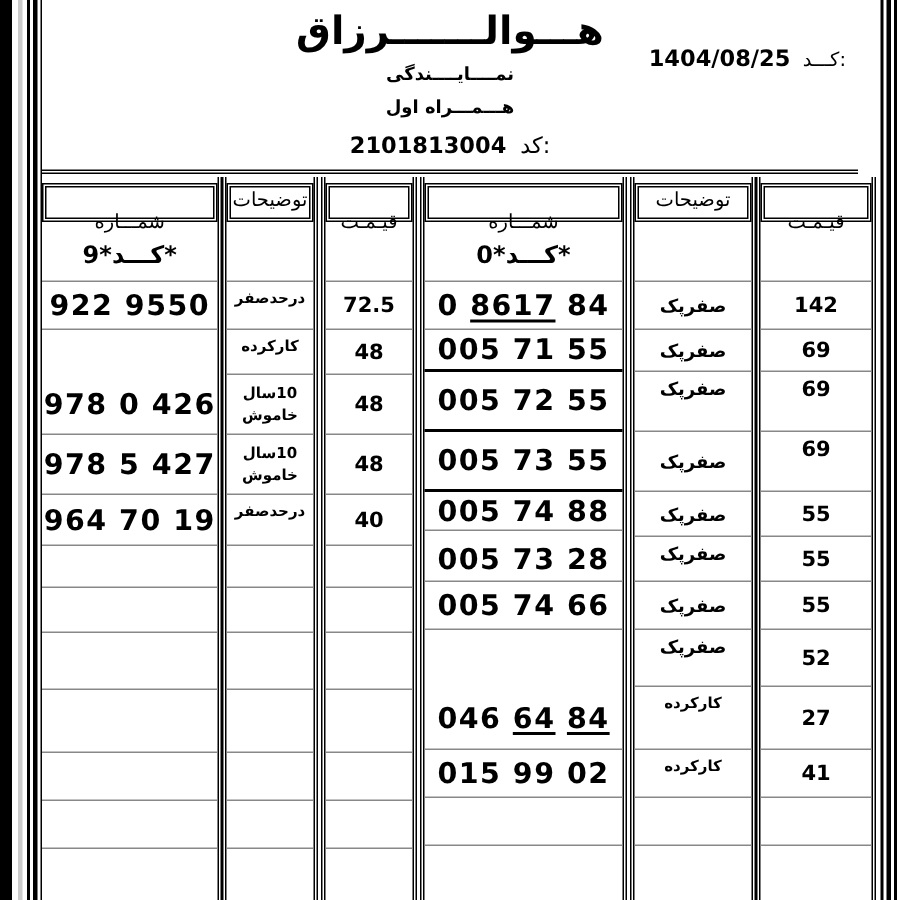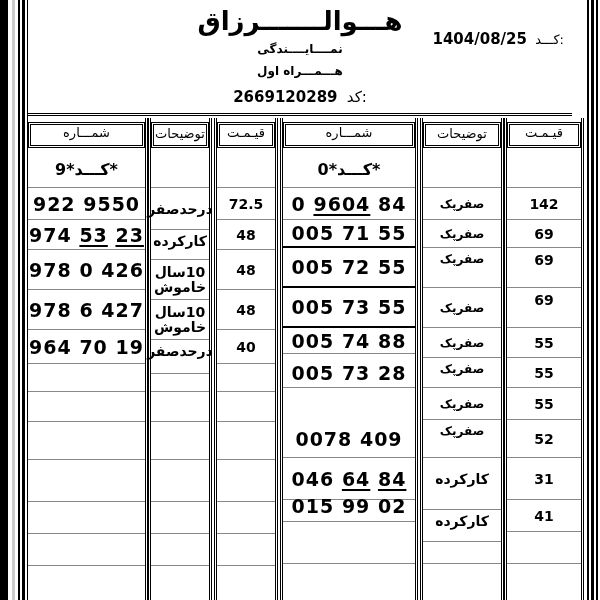--- a/index.html
+++ b/index.html
@@ -16,66 +16,65 @@
     .sub1 { position: absolute; left: 0; right: 0; top: 42px; text-align: center; font-size: 12px; font-weight: bold; direction: rtl; letter-spacing: 3px; }
     .sub2 { position: absolute; left: 0; right: 0; top: 64px; text-align: center; font-size: 12px; font-weight: bold; direction: rtl; letter-spacing: 3px; }
     .code-line { position: absolute; left: 0; right: 0; top: 88px; text-align: center; font-size: 15px; font-weight: bold; }
     .code-line .lbl { font-weight: normal; margin-left: 4px; }
     .date-line { position: absolute; right: 8px; top: 30px; font-size: 15px; font-weight: bold; }
     .date-line .lbl { font-weight: normal; font-size: 13px; margin-left: 3px; }
 
     
     .tbl { position: absolute; top: 118px; }
     .col { position: absolute; top: 0; border-left: 3px double #000; border-right: 3px double #000; }
-    .hdr { position: absolute; left: 0; right: 0; top: 4px; height: 26px; border: 3px double #000; text-align: center; font-size: 13px; direction: rtl; padding-top: 0; }
+    .hdr { position: absolute; left: 0; right: 0; top: 4px; height: 26px; border: 3px double #000; text-align: center; font-size: 13px; direction: rtl; padding-top: 16px; }
     .hdr.small { font-size: 13px; padding-top: 1px; }
     .cell { position: absolute; left: 0; right: 0; border-bottom: 1px solid #888; display: flex; align-items: center; justify-content: center; text-align: center; }
     .num { font-size: 19px; font-weight: bold; letter-spacing: 1px; white-space: pre; }
     .num u { text-decoration: underline; text-decoration-thickness: 2px; text-underline-offset: 3px; }
     .price { font-size: 14px; font-weight: bold; }
     .desc { font-size: 12px; font-weight: bold; direction: rtl; }
-    .desc.tiny { font-size: 14px; line-height: 15px; margin-top: 10px; }
+    .desc.tiny { font-size: 10px; line-height: 15px; }
     .codehdr { font-size: 16px; font-weight: bold; direction: ltr; }
     .top-align { align-items: flex-start; padding-top: 4px; }
   </style>
 </head>
 <body>
 
 <div class="edge-left"></div>
 <div class="edge-left2"></div>
 <div class="bar" style="left:18px;width:2px"></div>
 <div class="bar" style="left:22px;width:3px"></div>
 <div class="bar" style="left:27px;width:1px"></div>
 <div class="bar" style="left:587px;width:2px"></div>
 <div class="bar" style="left:591px;width:3px"></div>
 <div class="bar" style="left:596px;width:2px"></div>
 
 <div class="header">
   <div class="title">هـــوالـــــــرزاق</div>
   <div class="sub1">نمــــایــــندگی</div>
   <div class="sub2">هـــمـــراه اول</div>
   <div class="code-line">
-    <span>2669120289</span>
+    <span>2101813004</span>
     <span class="lbl">کد:</span>
   </div>
   <div class="date-line">
     <span>1404/08/25</span>
     <span class="lbl">کـــد:</span>
   </div>
 </div>
 
 <div class="tbl" style="left:28px;width:250px;height:482px;">
 
   <div class="col" style="left:0;width:120px;height:482px;border-left:none;">
     <div class="hdr">شمـــاره</div>
     <div class="cell codehdr" style="top:34px;height:36px;">کـــد*9*</div>
     <div class="cell num" style="top:70px;height:32px;">922 9550</div>
-    <div class="cell num" style="top:102px;height:30px;"><span>974 <u>53</u> <u>23</u></span></div>
     <div class="cell num" style="top:132px;height:40px;">978 0 426</div>
-    <div class="cell num" style="top:172px;height:40px;">978 6 427</div>
+    <div class="cell num" style="top:172px;height:40px;">978 5 427</div>
     <div class="cell num" style="top:212px;height:34px;">964 70 19</div>
     <div class="cell" style="top:246px;height:28px;"></div>
     <div class="cell" style="top:274px;height:30px;"></div>
     <div class="cell" style="top:304px;height:38px;"></div>
     <div class="cell" style="top:342px;height:42px;"></div>
     <div class="cell" style="top:384px;height:32px;"></div>
     <div class="cell" style="top:416px;height:32px;"></div>
   </div>
 
   <div class="col" style="left:120px;width:64px;height:482px;">
@@ -109,29 +108,29 @@
     <div class="cell" style="top:384px;height:32px;"></div>
     <div class="cell" style="top:416px;height:32px;"></div>
   </div>
 </div>
 
 <div class="tbl" style="left:280px;width:306px;height:482px;">
 
   <div class="col" style="left:0;width:138px;height:482px;">
     <div class="hdr">شمـــاره</div>
     <div class="cell codehdr" style="top:34px;height:36px;">کـــد*0*</div>
-    <div class="cell num" style="top:70px;height:32px;"><span>0 <u>9604</u> 84</span></div>
+    <div class="cell num" style="top:70px;height:32px;"><span>0 <u>8617</u> 84</span></div>
     <div class="cell num" style="top:102px;height:28px;border-bottom:2px solid #000;">005 71 55</div>
     <div class="cell num" style="top:130px;height:40px;border-bottom:2px solid #000;text-align:center;">005 72 55</div>
     <div class="cell num" style="top:170px;height:40px;border-bottom:2px solid #000;">005 73 55</div>
     <div class="cell num" style="top:210px;height:26px;">005 74 88</div>
     <div class="cell num" style="top:240px;height:30px;">005 73 28</div>
-    <div class="cell num" style="top:302px;height:38px;">0078 409</div>
+    <div class="cell num" style="top:270px;height:32px;">005 74 66</div>
     <div class="cell num" style="top:340px;height:42px;"><span>046 <u>64</u> <u>84</u></span></div>
-    <div class="cell num" style="top:372px;height:32px;">015 99 02</div>
+    <div class="cell num" style="top:382px;height:32px;">015 99 02</div>
     <div class="cell" style="top:414px;height:32px;"></div>
   </div>
 
   <div class="col" style="left:140px;width:84px;height:482px;">
     <div class="hdr small">توضیحات</div>
     <div class="cell" style="top:34px;height:36px;"></div>
     <div class="cell desc" style="top:70px;height:32px;">صفرپک</div>
     <div class="cell desc" style="top:102px;height:28px;">صفرپک</div>
     <div class="cell desc top-align" style="top:130px;height:40px;">صفرپک</div>
     <div class="cell desc" style="top:170px;height:40px;">صفرپک</div>
@@ -148,17 +147,17 @@
     <div class="hdr">قیـمـت</div>
     <div class="cell" style="top:34px;height:36px;"></div>
     <div class="cell price" style="top:70px;height:32px;">142</div>
     <div class="cell price" style="top:102px;height:28px;">69</div>
     <div class="cell price top-align" style="top:130px;height:40px;">69</div>
     <div class="cell price top-align" style="top:170px;height:40px;">69</div>
     <div class="cell price" style="top:210px;height:30px;">55</div>
     <div class="cell price" style="top:240px;height:30px;">55</div>
     <div class="cell price" style="top:270px;height:32px;">55</div>
     <div class="cell price" style="top:302px;height:38px;">52</div>
-    <div class="cell price" style="top:340px;height:42px;">31</div>
+    <div class="cell price" style="top:340px;height:42px;">27</div>
     <div class="cell price" style="top:382px;height:32px;">41</div>
     <div class="cell" style="top:414px;height:32px;"></div>
   </div>
 </div>
 
 </body></html>

